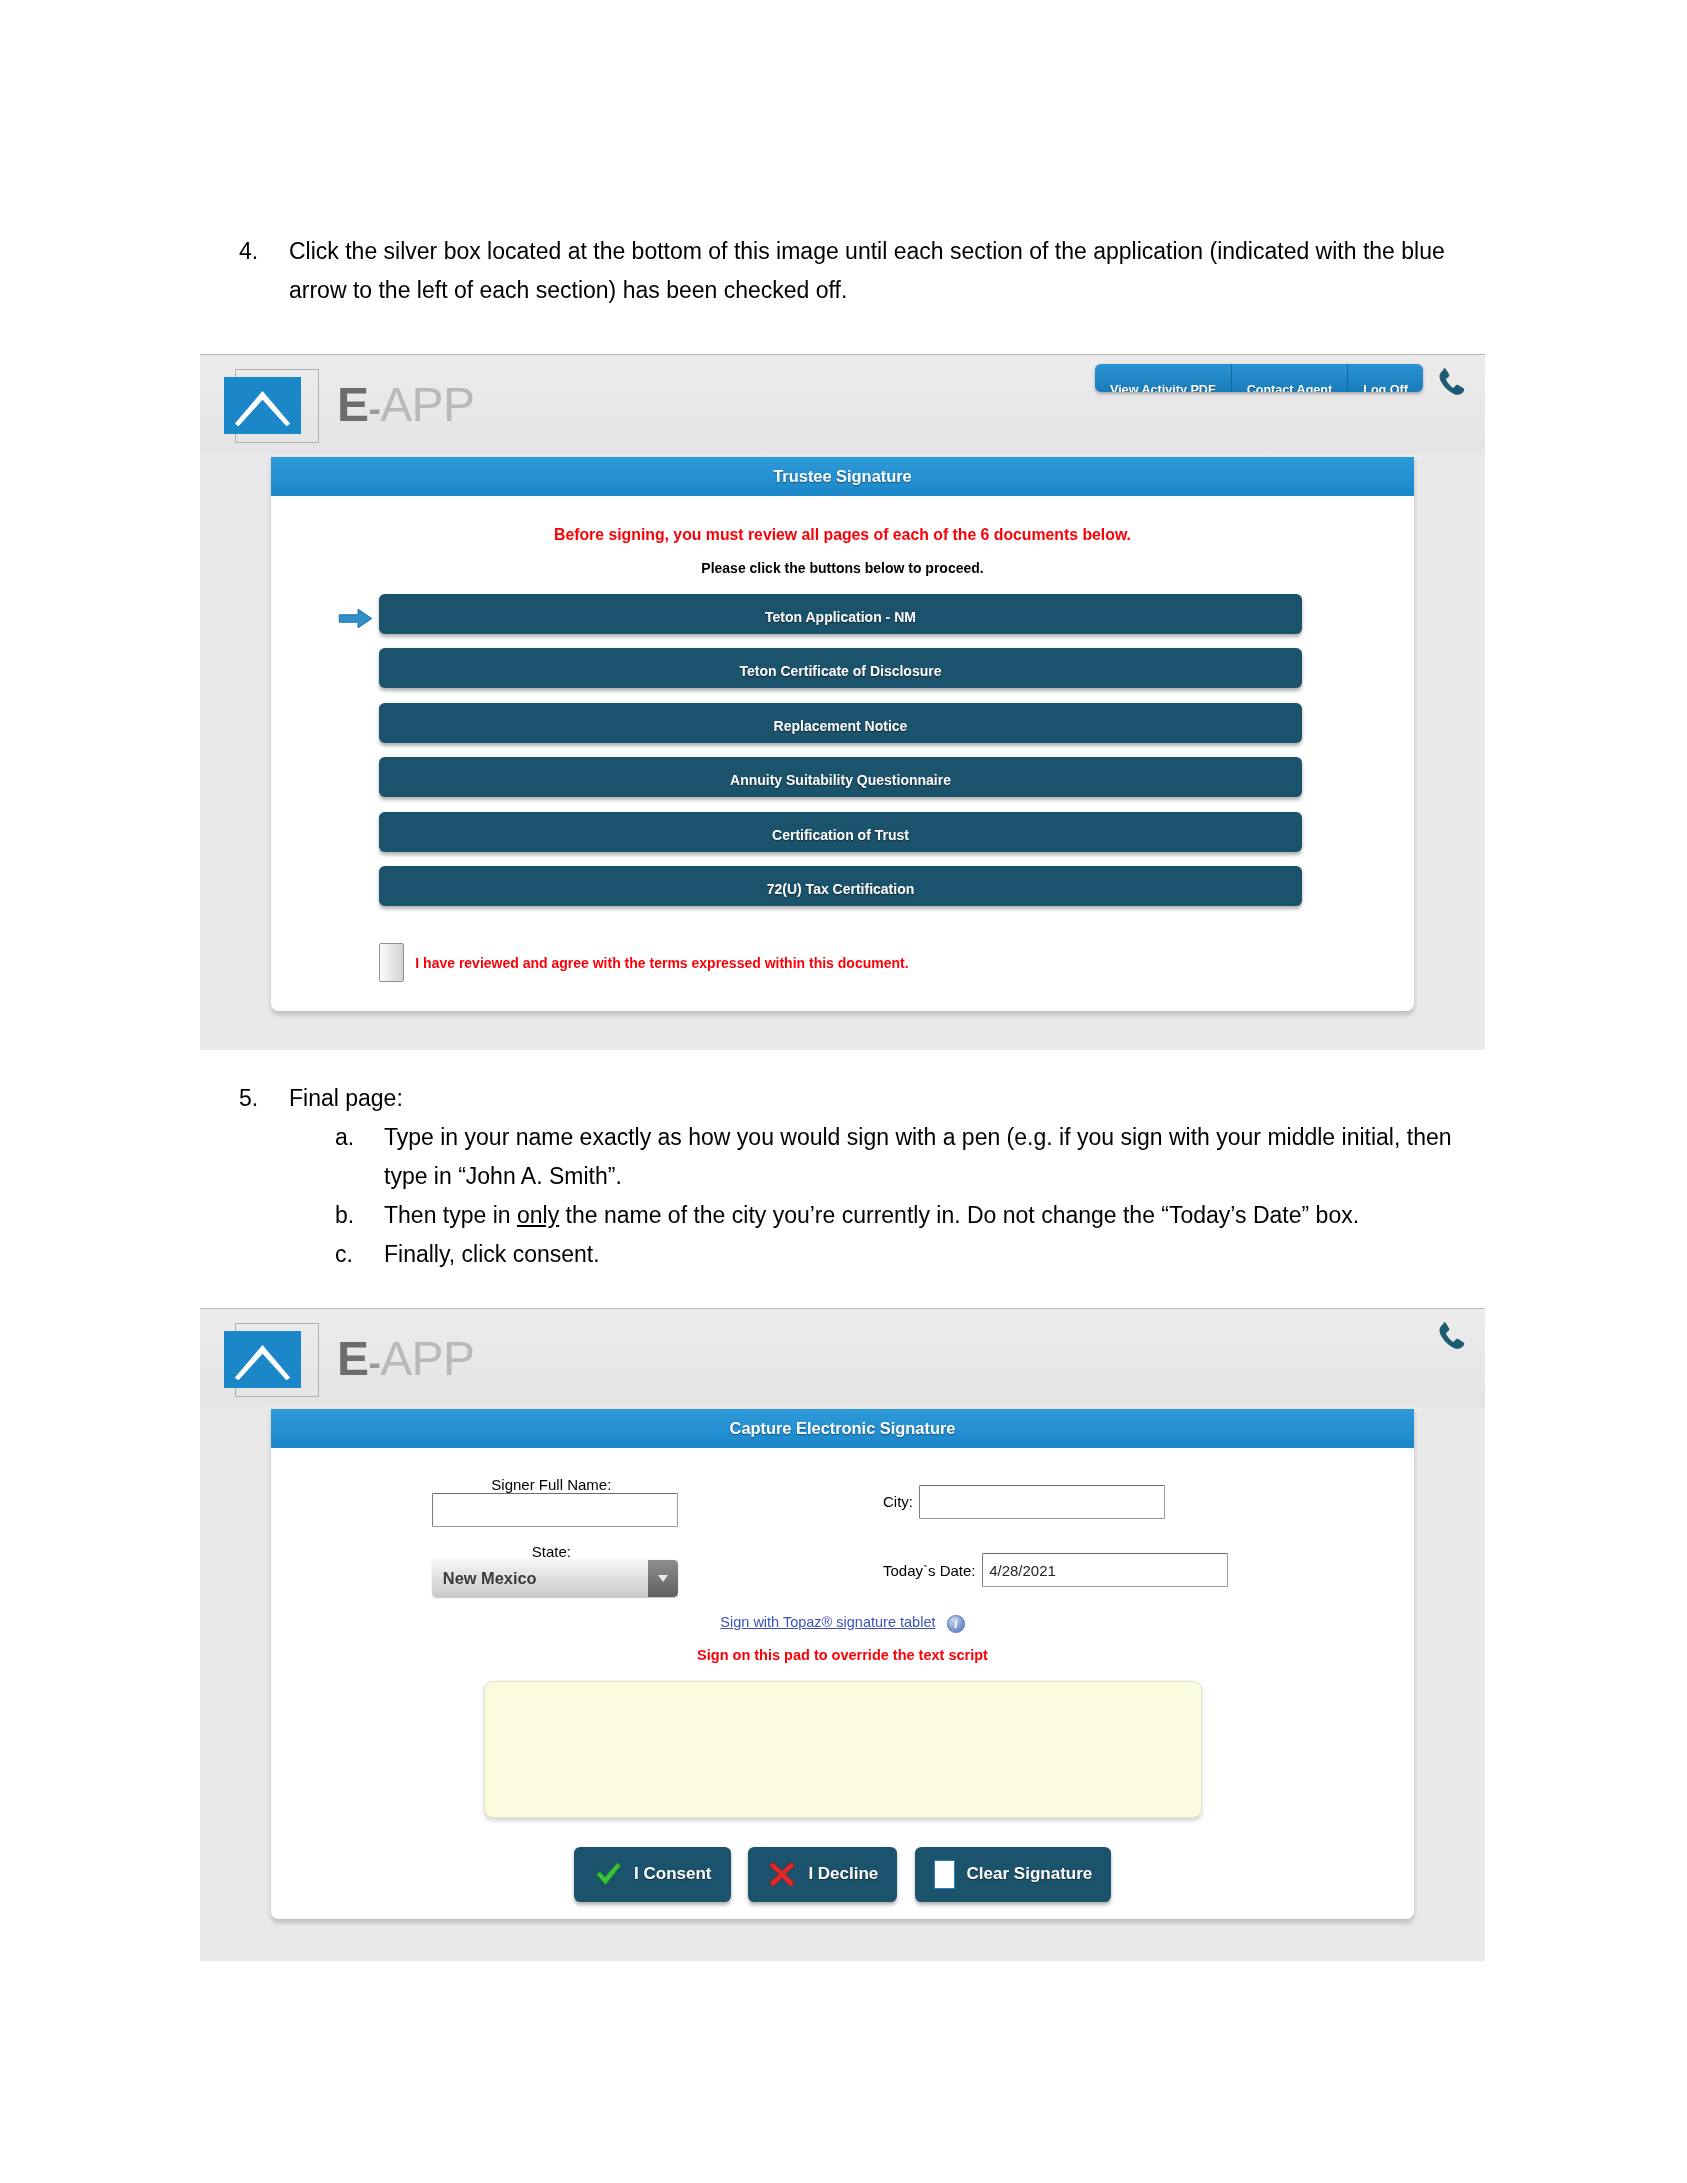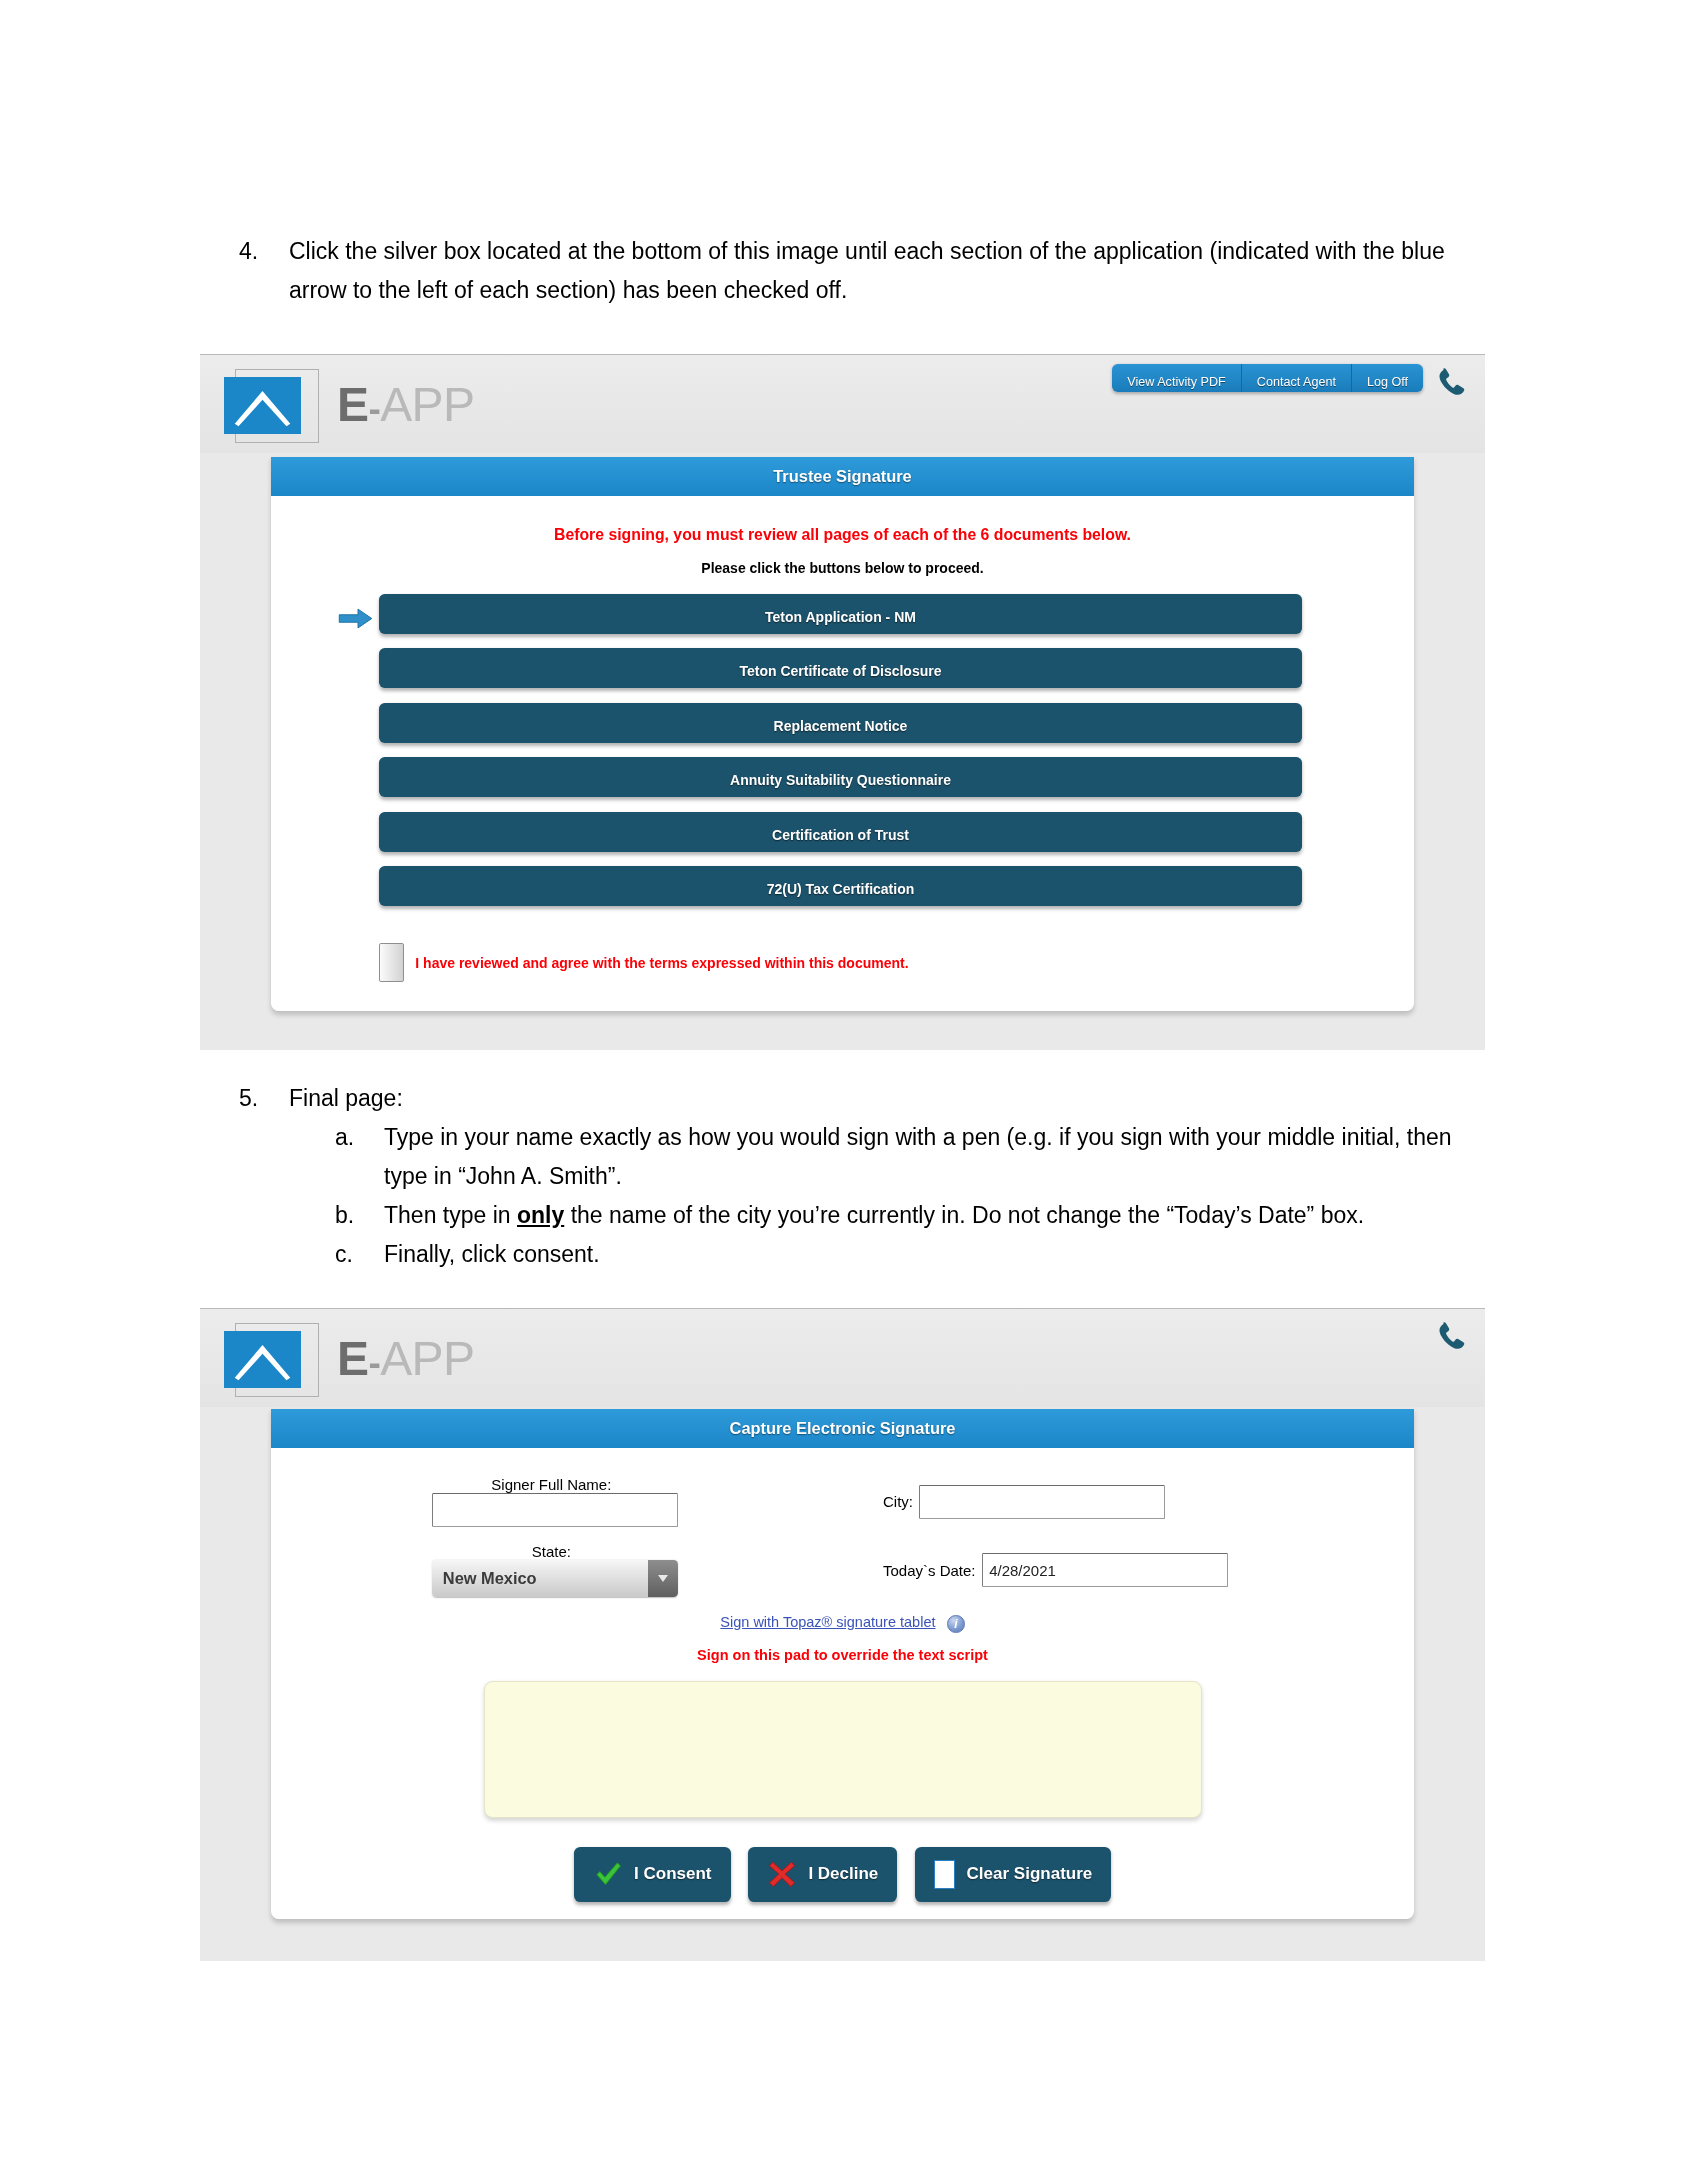--- a/index.html
+++ b/index.html
@@ -47,21 +47,21 @@
     top: 1079px;
     width: 1235px;
     font-size: 23px;
     line-height: 39px;
   }
   #step5 .li-marker { width: 50px; }
   #step5 .sub {
     margin-left: 96px;
   }
   #step5 .sub .li-marker { width: 49px; }
-  .ul-strong { font-weight: bold; text-decoration: underline; }
+  .ul-strong { font-weight: normal; text-decoration: underline; }
 
   
   .shot {
     position: absolute;
     background: #e9e9e9;
     box-sizing: border-box;
     border-top: 0.6px solid #b9b9b9;
     overflow: hidden;
   }
   #shot1 { left: 200px; top: 354px; width: 1285px; height: 696px; }
@@ -131,23 +131,23 @@
     display: flex;
     height: 28px;
     border-radius: 5.7px;
     overflow: hidden;
     box-shadow: 0 1.9px 3.2px rgba(0,0,0,0.28);
   }
   .header-nav .nav-btn {
     background: linear-gradient(#2a93d4, #1a7cba);
     color: #ffffff;
     font-size: 12.6px;
-    font-weight: normal;
+    font-weight: bold;
     line-height: 28px;
-    padding: 4px 15px;
+    padding: 12px 15px;
     border-right: 0.6px solid #14699f;
     text-shadow: 0 0.6px 0.6px rgba(0,0,0,0.45);
     white-space: nowrap;
     cursor: pointer;
   }
   .header-nav .nav-btn:last-child { border-right: none; }
 
   .phone-icon {
     position: absolute;
     right: 14px;

